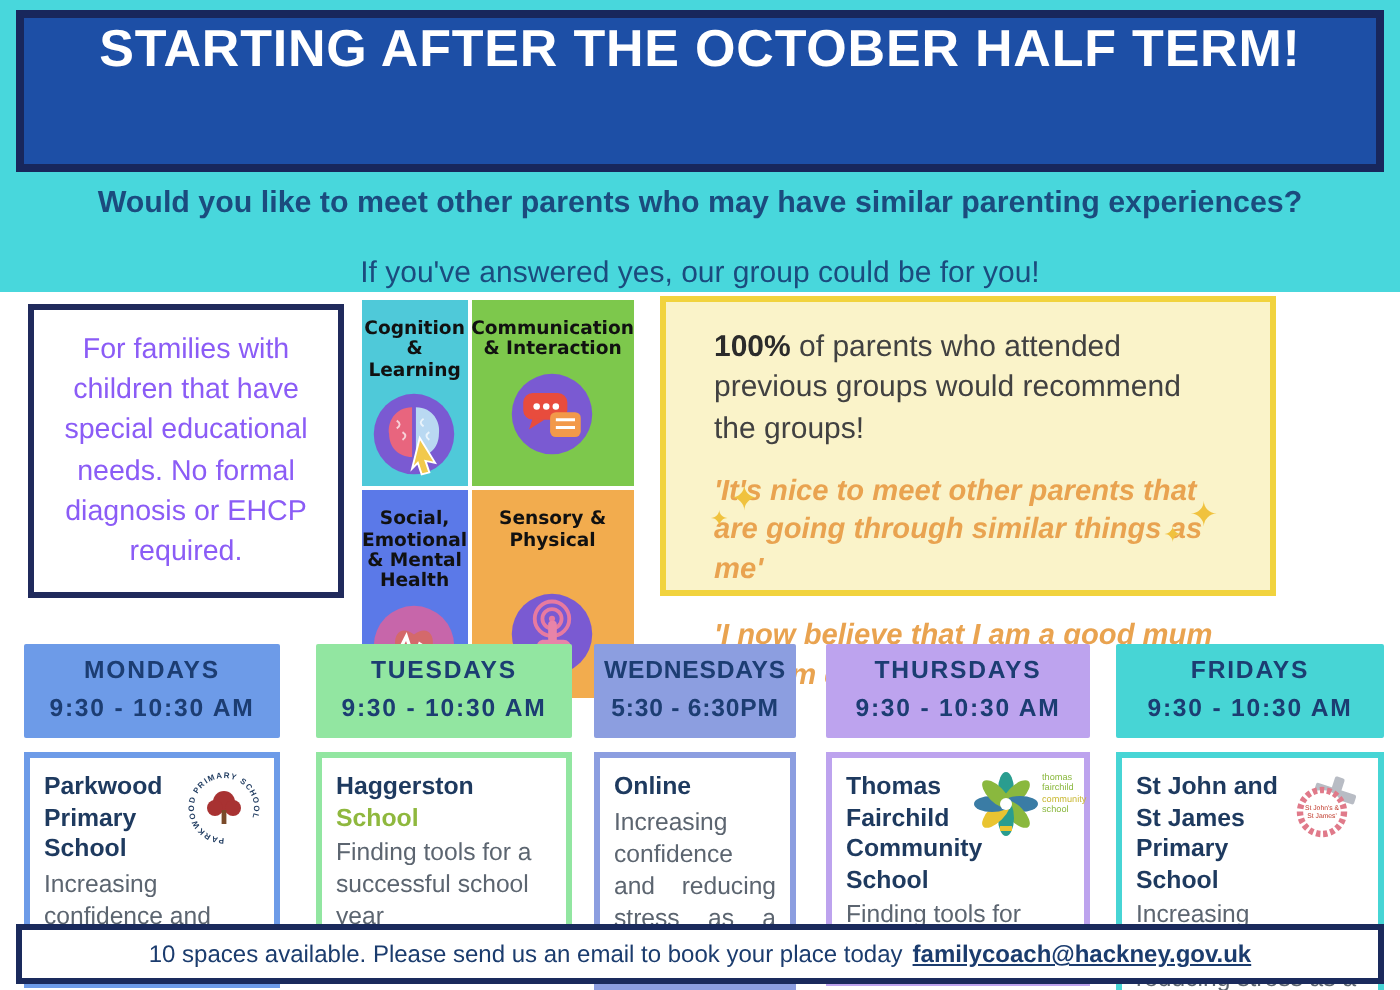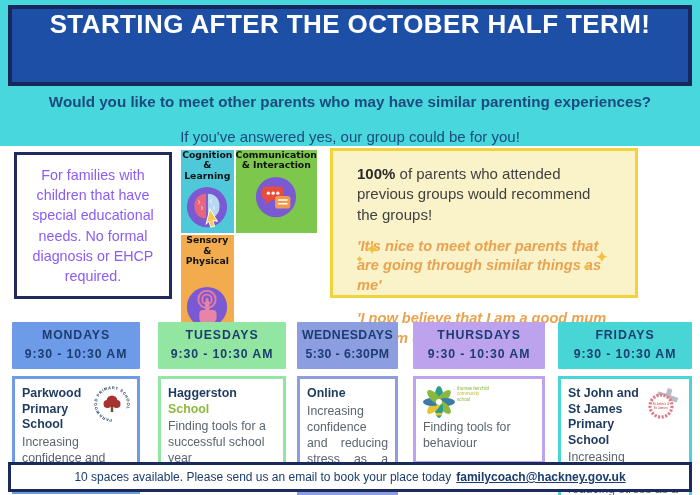--- a/index.html
+++ b/index.html
@@ -14,21 +14,21 @@
   .banner { position:absolute; top:93px; left:0; width:700px; text-align:center; color:#1b4b7e; }
   .banner-l1 { font-size:15.2px; font-weight:700; margin-bottom:18px; }
   .banner-l2 { font-size:15px; font-weight:400; }
 
   
   .info-box { position:absolute; top:152px; left:14px; width:158px; height:147px; background:#ffffff; border:3px solid #202a5c; display:flex; align-items:center; justify-content:center; padding:8px 10px; }
   .info-text { color:#8b5cf6; font-size:14.3px; line-height:1.42; text-align:center; }
 
   
   .send-grid { position:absolute; top:150px; left:181px; width:136px; height:162px; display:grid; grid-template-columns:1fr 1fr; grid-template-rows:1fr 1fr; gap:2px; background:#ffffff; }
-  .quad { display:flex; flex-direction:column; align-items:center; padding-top:0; }
+  .quad { display:flex; flex-direction:column; align-items:center; padding-top:10px; }
   .quad-label { font-size:9.3px; font-weight:800; color:#111111; text-align:center; line-height:1.12; font-family:"DejaVu Sans", sans-serif; }
   .quad svg { margin-top:2px; }
 
   
   .yellow-box { position:absolute; top:148px; left:330px; width:308px; height:150px; background:#faf3c9; border:3px solid #f1d33e; text-align:left; padding:13px 24px 0; }
   .stat-line { color:#414141; font-size:15px; line-height:1.35; }
   .stat-bold { font-weight:800; color:#2b2b2b; }
   .quote { color:#e9a350; font-size:14.6px; font-weight:700; font-style:italic; line-height:1.35; }
   .quote1 { margin-top:12px; }
   .quote2 { margin-top:13px; }
@@ -100,20 +100,31 @@
         <rect x="9" y="14" width="23" height="14" rx="5" fill="#e84c3d"></rect>
         <polygon points="14,27 12,33 20,28" fill="#e84c3d"></polygon>
         <circle cx="16" cy="21" r="1.7" fill="#ffffff"></circle>
         <circle cx="21" cy="21" r="1.7" fill="#ffffff"></circle>
         <circle cx="26" cy="21" r="1.7" fill="#ffffff"></circle>
         <rect x="23" y="24" width="16" height="13" rx="3" fill="#f2994a"></rect>
         <path d="M26 28 h10 M26 32 h10" stroke="#ffffff" stroke-width="1.6"></path>
       </svg>
     </div>
 
+    <div class="quad" style="background-color: rgb(91, 121, 232);">
+      <div class="quad-label">
+        <div>Social, Emotional</div>
+        <div>&amp; Mental Health</div>
+      </div>
+      <svg width="46" height="50" viewBox="0 0 48 52">
+        <circle cx="24" cy="25" r="21" fill="#c766aa"></circle>
+        <path d="M24 39 C8 27 14 11 24 19 C34 11 40 27 24 39 Z" fill="#d4696b"></path>
+        <polyline points="11,26 17,26 20,20 24,32 27,24 30,26 37,26" stroke="#ffffff" stroke-width="1.8" fill="none"></polyline>
+      </svg>
+    </div>
 
     <div class="quad" style="background-color: rgb(242, 172, 78); gap: 15px;">
       <div class="quad-label">
         <div>Sensory &amp;</div>
         <div>Physical</div>
       </div>
       <svg width="46" height="50" viewBox="0 0 48 52">
         <circle cx="24" cy="25" r="21" fill="#7a5ad2"></circle>
         <circle cx="24" cy="17" r="9" stroke="#e87aa0" stroke-width="2" fill="none"></circle>
         <circle cx="24" cy="17" r="5" stroke="#e87aa0" stroke-width="2" fill="none"></circle>
@@ -184,20 +195,21 @@
     </div>
   </div>
 
   <div class="day-col" style="left:413px; width:132px;">
     <div class="day-header" style="background-color: rgb(189, 163, 238);">
       <div>THURSDAYS</div>
       <div>9:30 - 10:30 AM</div>
     </div>
     <div class="day-box" style="border-color: rgb(189, 163, 238);">
       <div class="school-row">
+        <div class="school-name" style="max-width:62px;">Thomas Fairchild Community School</div>
         <svg class="logo-svg" width="32" height="32" viewBox="0 0 32 32">
           <g transform="translate(16,16)">
             <ellipse rx="4" ry="9" cy="-7" fill="#2a9d8f" transform="rotate(0)"></ellipse>
             <ellipse rx="4" ry="9" cy="-7" fill="#8ab83e" transform="rotate(45)"></ellipse>
             <ellipse rx="4" ry="9" cy="-7" fill="#3a7ca5" transform="rotate(90)"></ellipse>
             <ellipse rx="4" ry="9" cy="-7" fill="#8ab83e" transform="rotate(135)"></ellipse>
             <ellipse rx="4" ry="9" cy="-7" fill="#2a9d8f" transform="rotate(180)"></ellipse>
             <ellipse rx="4" ry="9" cy="-7" fill="#e9c431" transform="rotate(225)"></ellipse>
             <ellipse rx="4" ry="9" cy="-7" fill="#3a7ca5" transform="rotate(270)"></ellipse>
             <ellipse rx="4" ry="9" cy="-7" fill="#8ab83e" transform="rotate(315)"></ellipse>

